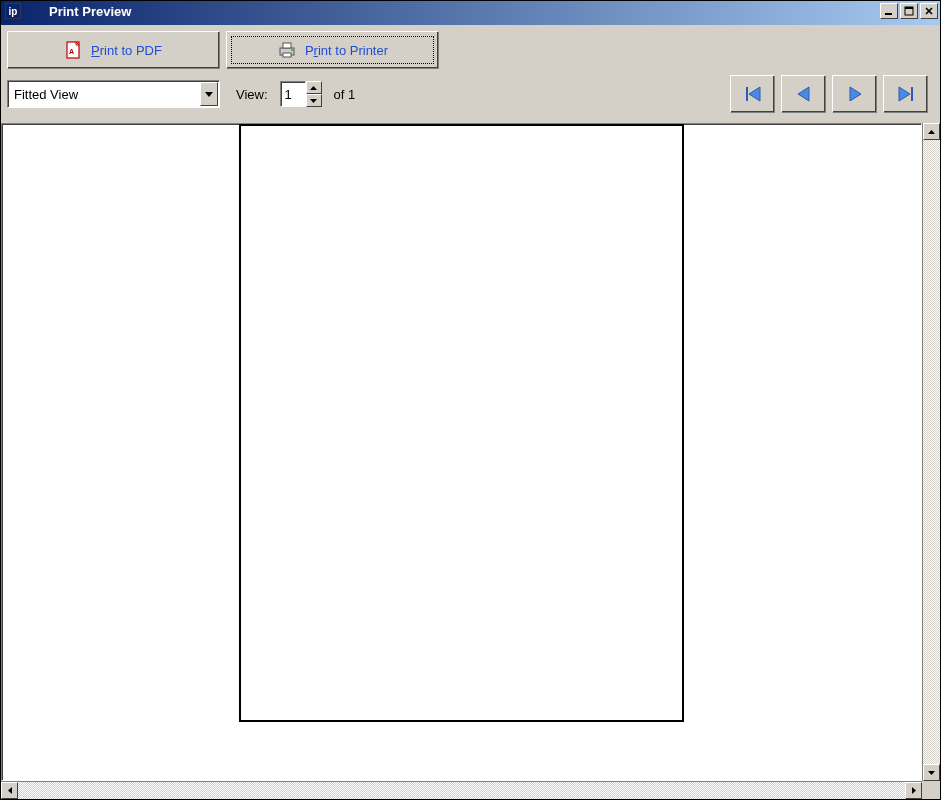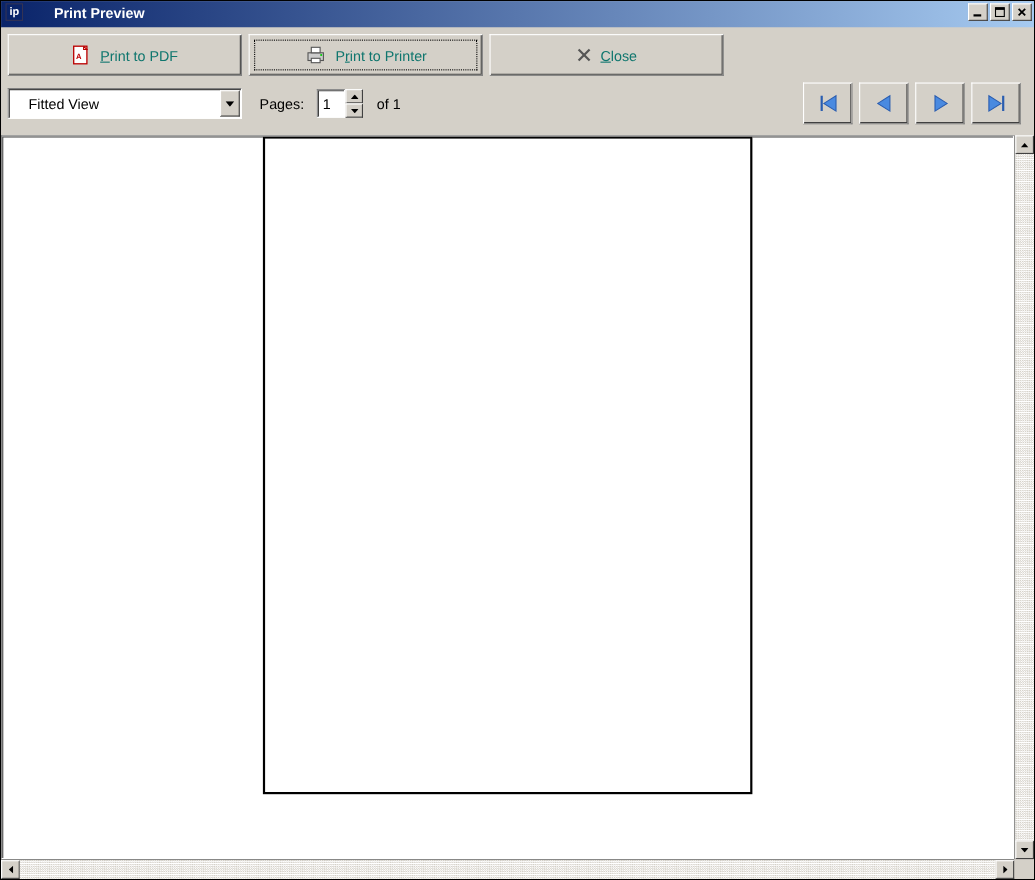--- a/index.html
+++ b/index.html
@@ -65,21 +65,21 @@
     border-top: 1px solid #fff;
     border-left: 1px solid #fff;
     border-right: 1px solid #808080;
     border-bottom: 1px solid #808080;
     box-shadow: inset -1px -1px 0 #404040, inset 1px 1px 0 #d4d0c8;
     display: flex;
     align-items: center;
     justify-content: center;
     gap: 8px;
     cursor: default;
-    color: #0f766e;
+    color: #1d4ed8;
     padding: 0 10px;
   }
   .btn.wide1 { width: 213px; }
   .btn.wide2 { width: 213px; align-items: center; }
   .btn.wide3 { width: 213px; }
   .btn.focused {
     outline: 1px dotted #000;
     outline-offset: -6px;
   }
   .btn .ul { text-decoration: underline; }
@@ -96,21 +96,21 @@
   }
   .dropdown {
     width: 213px; height: 28px;
     background: #fff;
     border-top: 1px solid #808080;
     border-left: 1px solid #808080;
     border-right: 1px solid #fff;
     border-bottom: 1px solid #fff;
     box-shadow: inset 1px 1px 0 #404040;
     display: flex; align-items: center;
-    padding-left: 18px;
+    padding-left: 6px;
     position: relative;
   }
   .dropdown .ddbtn {
     position: absolute; right: 1px; top: 1px;
     width: 18px; height: 24px;
     background: #d4d0c8;
     border-top: 1px solid #fff;
     border-left: 1px solid #fff;
     border-right: 1px solid #404040;
     border-bottom: 1px solid #404040;
@@ -251,43 +251,34 @@
           <svg width="20" height="18">
               <rect x="3" y="7" width="14" height="7" fill="#ccc" stroke="#555"></rect>
               <rect x="6" y="2" width="8" height="5" fill="#fff" stroke="#555"></rect>
               <rect x="6" y="12" width="8" height="4" fill="#fff" stroke="#555"></rect>
               <circle cx="15" cy="9" r="1" fill="#0c0"></circle>
             </svg>
         </span>
         <span><span>P</span><span class="ul">r</span><span>int to Printer</span></span>
       </div>
 
-      <div class="btn wide3">
-        <span>
-          <svg width="14" height="14">
-              <line x1="2" y1="2" x2="12" y2="12" stroke="#555" stroke-width="2"></line>
-              <line x1="12" y1="2" x2="2" y2="12" stroke="#555" stroke-width="2"></line>
-            </svg>
-        </span>
-        <span><span class="ul">C</span><span>lose</span></span>
-      </div>
     </div>
 
     <div class="row">
 
       <div class="dropdown">
         <span>Fitted View</span>
         <div class="ddbtn">
           <svg width="8" height="5">
               <polygon points="0,0 8,0 4,5" fill="#000"></polygon>
             </svg>
         </div>
       </div>
 
-      <span class="pagelabel">Pages:</span>
+      <span class="pagelabel">View:</span>
 
       <div class="spinner">
         <input type="text" value="1" style="">
         <div class="spinbtns">
           <div class="spinbtn">
             <svg width="7" height="4">
                 <polygon points="3.5,0 7,4 0,4" fill="#000"></polygon>
               </svg>
           </div>
           <div class="spinbtn">

